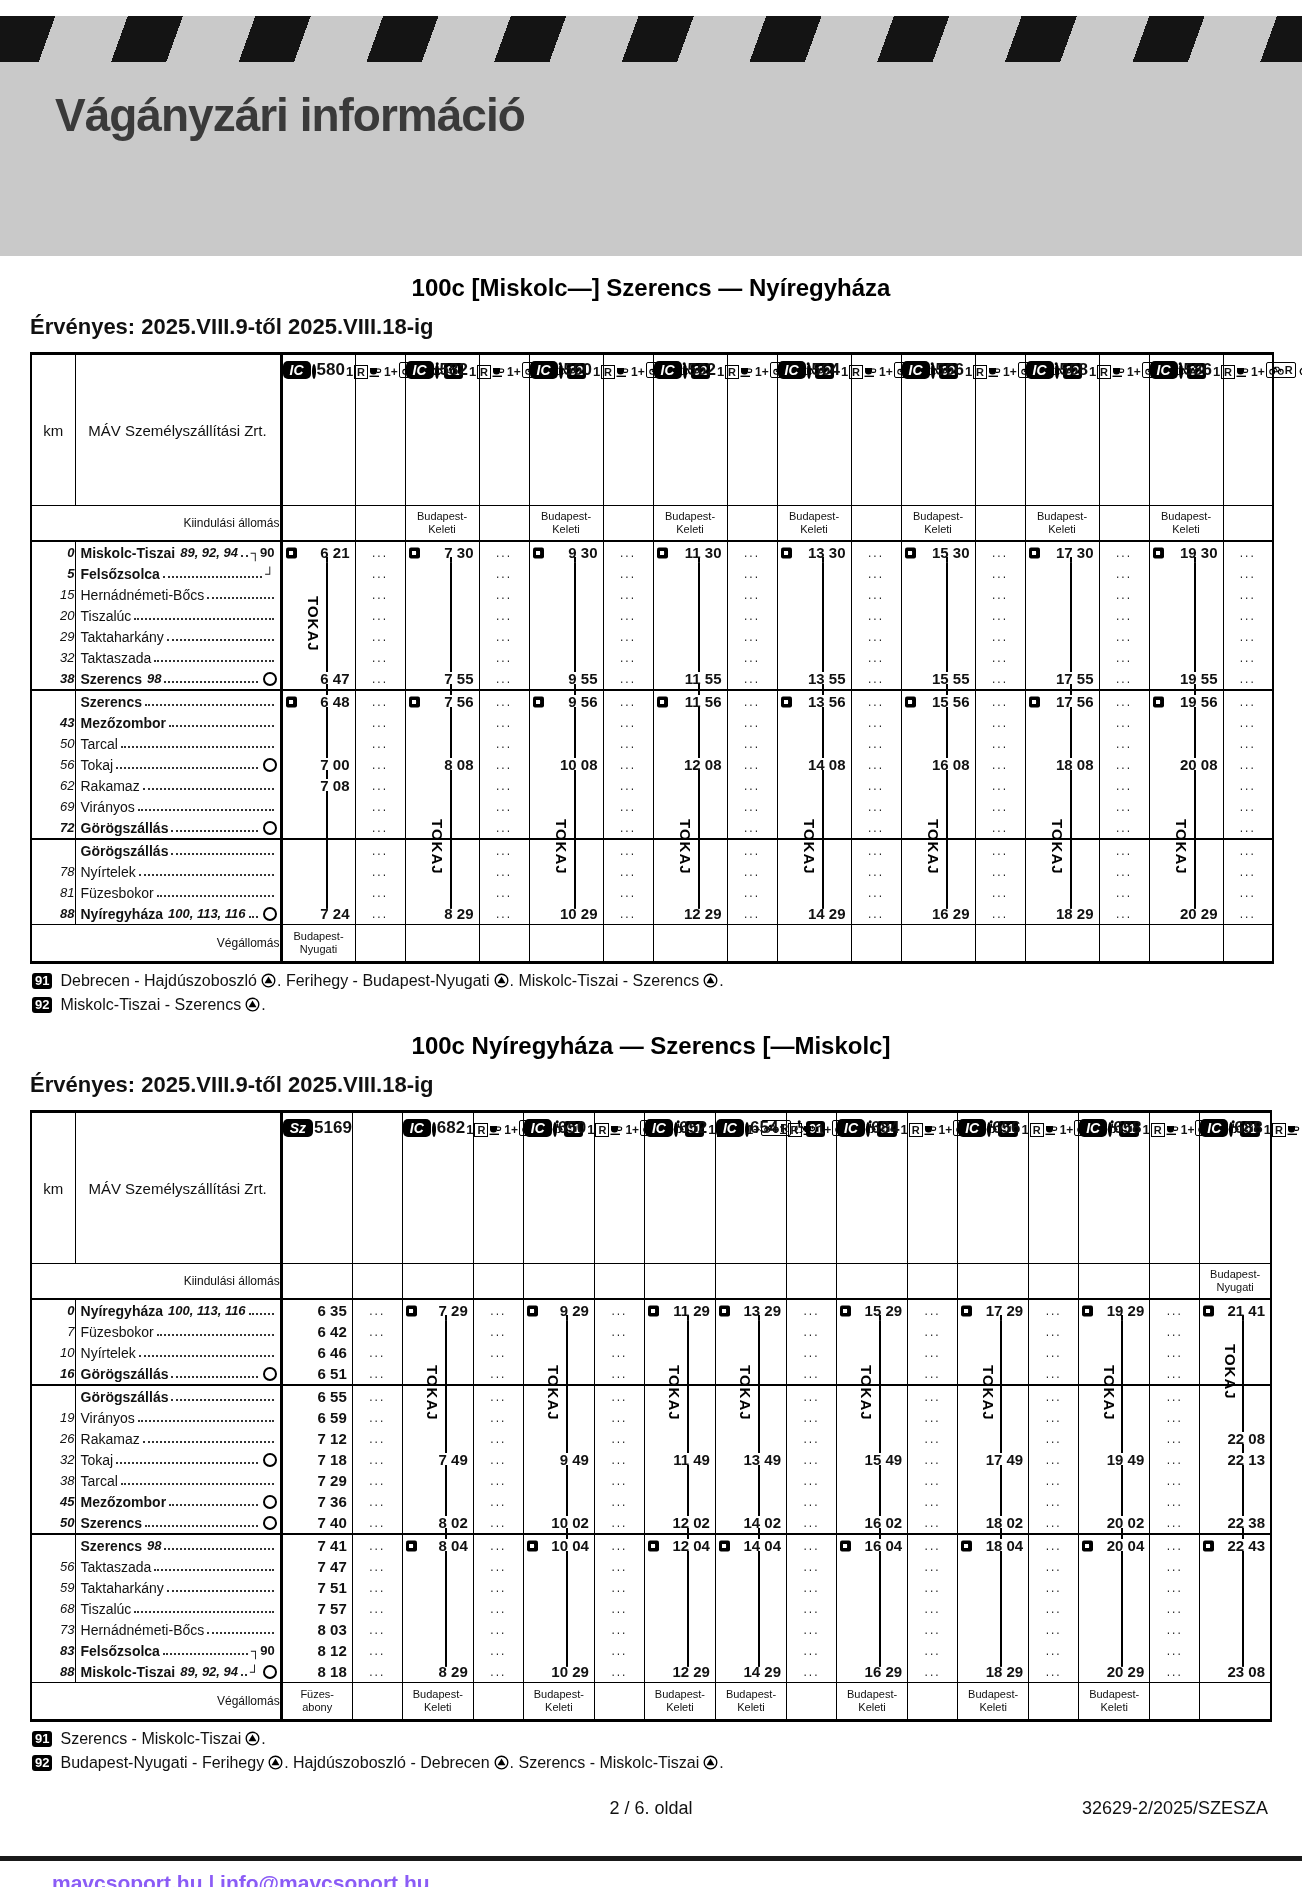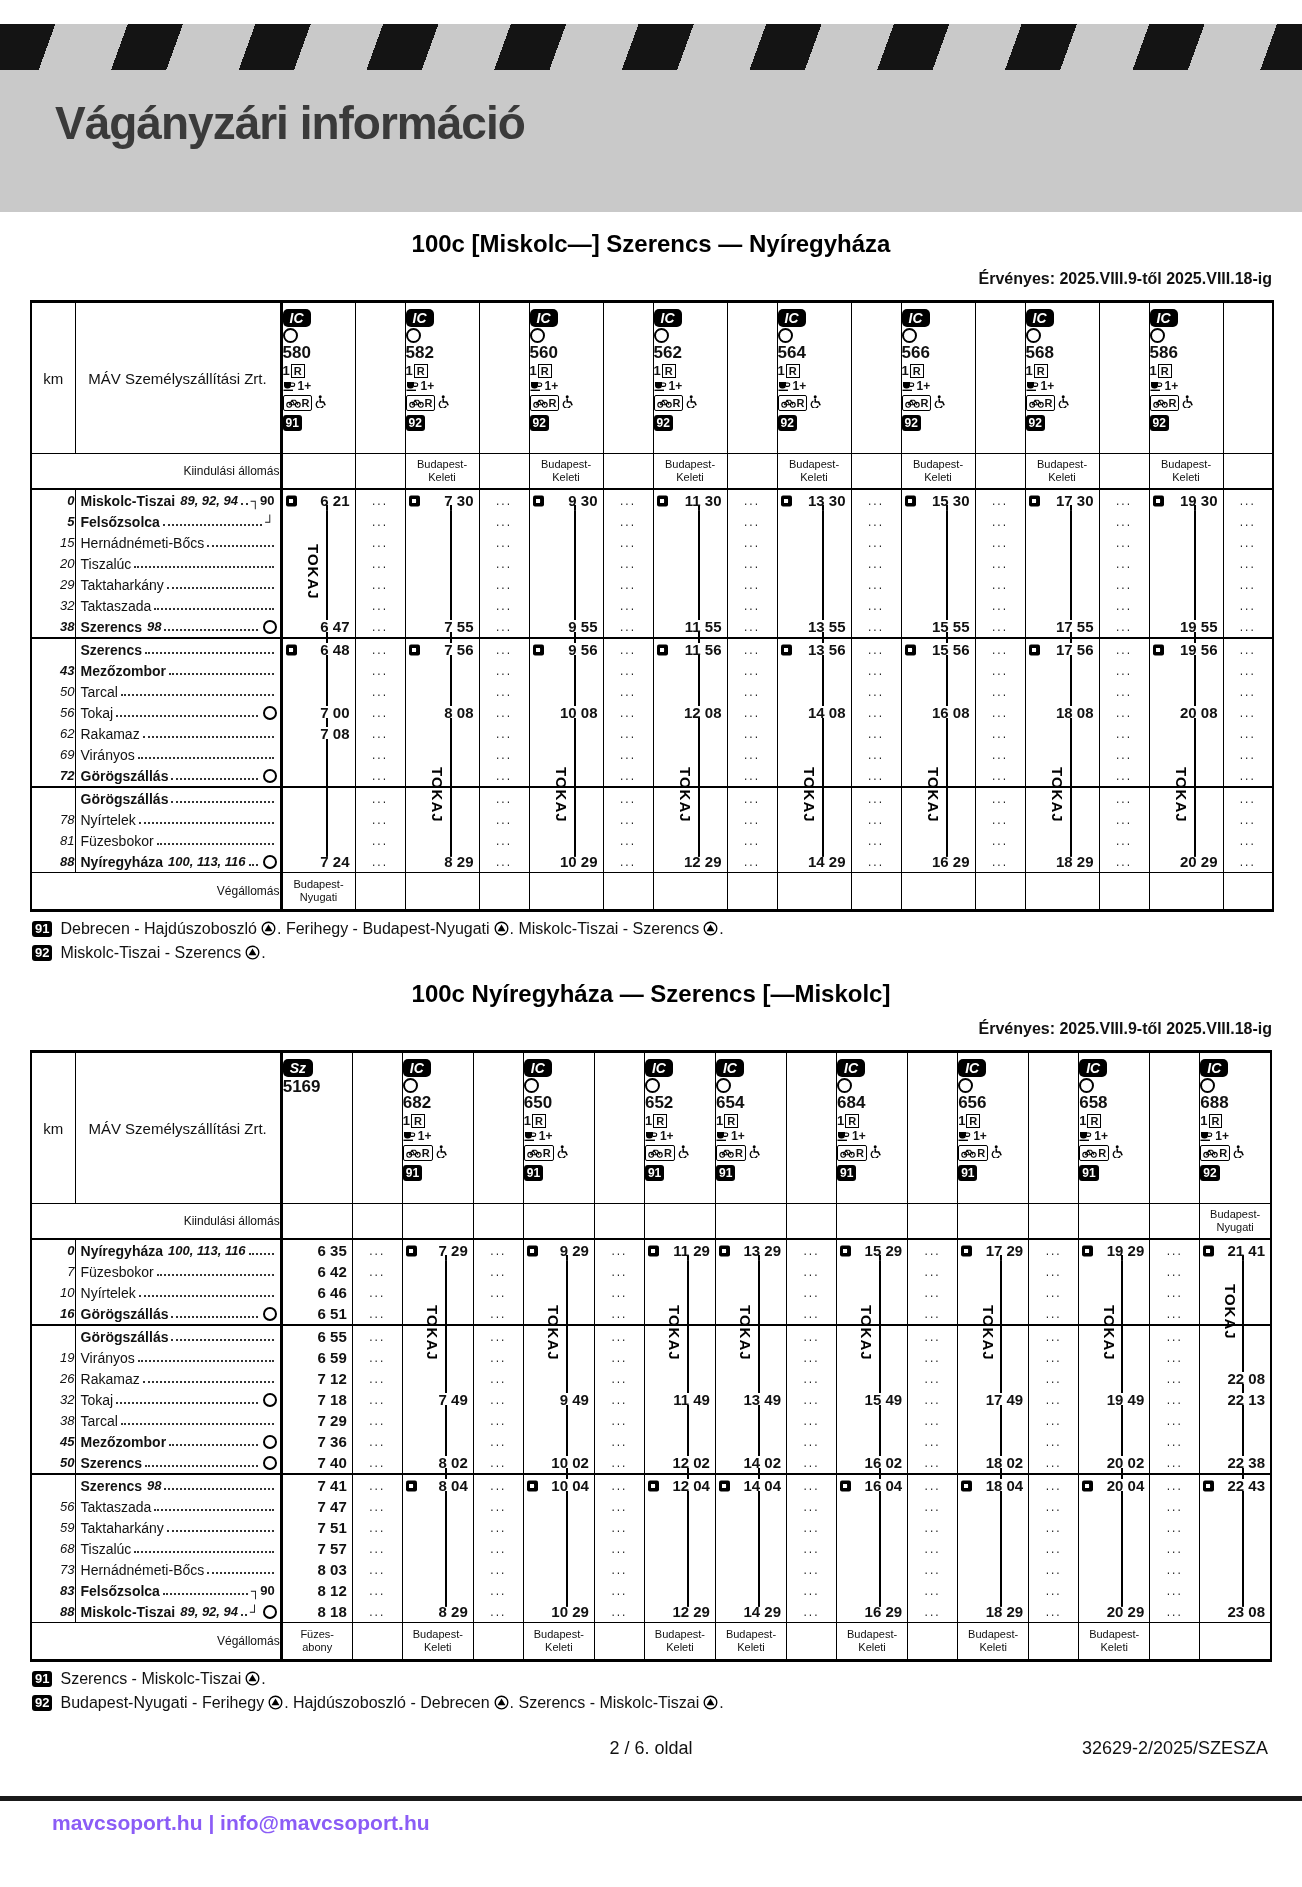--- a/index.html
+++ b/index.html
@@ -1,26 +1,26 @@
 <!DOCTYPE html>
 <html><head>
 <meta charset="utf-8">
 <style>
   html,body{margin:0;padding:0;background:#fff;}
   body{width:1302px;height:1887px;font-family:"Liberation Sans",sans-serif;color:#111;position:relative;overflow:hidden;}
 
   
-  .banner{margin-top:24px;height:188px;background:#c9c9c9;position:relative;}
+  .banner{margin-top:16px;height:240px;background:#c9c9c9;position:relative;}
   .stripes{position:absolute;top:0;left:0;right:0;height:46px;
     background:repeating-linear-gradient(110deg,#141414 0 52px,transparent 52px 120px);}
   .banner-title{position:absolute;left:55px;top:72px;font-size:46px;font-weight:bold;color:#3a3a3a;letter-spacing:-1px;}
 
   
   .tbl-title{ text-align:center;font-weight:bold;font-size:24px;margin:18px 0 2px 0;color:#000;}
-  .tbl-valid{ text-align:right;font-weight:bold;font-size:16px;margin:12px 0 12px 0;}
+  .tbl-valid{ text-align:left;font-weight:bold;font-size:22px;margin:12px 0 12px 0;}
 
   .content{padding:0 30px;}
 
   
   table.tt{border-collapse:collapse;table-layout:fixed;width:1242px;
     border:2px solid #000;border-top:3px solid #000;border-bottom:3px solid #000;font-family:"Liberation Sans",sans-serif;}
   table.tt th,table.tt td{padding:0;vertical-align:middle;}
   .cell-b{border-left:1px solid #000;}
   .cell-first{border-left:3px solid #000;}
   thead tr.hrow th{border-bottom:1px solid #000;height:150px;vertical-align:top;}
@@ -56,21 +56,21 @@
   td.ln-f{background-image:linear-gradient(#000,#000);background-repeat:no-repeat;background-size:2px 100%;background-position:62% 0;}
   td.ln-b{background-image:linear-gradient(#000,#000);background-repeat:no-repeat;background-size:2px 28%;background-position:62% 100%;}
   td.ln-t{background-image:linear-gradient(#000,#000);background-repeat:no-repeat;background-size:2px 28%;background-position:62% 0;}
   td.ln-x{background-image:linear-gradient(#000,#000),linear-gradient(#000,#000);background-repeat:no-repeat,no-repeat;
           background-size:2px 20%,2px 26%;background-position:62% 0,62% 100%;}
   td.tok{position:relative;}
   .tokaj{position:absolute;left:calc(62% - 23px);width:19px;display:flex;align-items:center;justify-content:center;
          writing-mode:vertical-rl;font-weight:bold;font-size:15px;letter-spacing:1px;z-index:2;color:#000;}
 
   
-  .hstack{display:flex;flex-direction:column;align-items:flex-start;gap:1px;padding-top:6px;font-weight:bold;}
+  .hstack{display:flex;align-items:flex-end;gap:1px;padding-top:6px;font-weight:bold;}
   .chip{background:#000;color:#fff;font-style:italic;font-weight:bold;font-size:14px;line-height:18px;padding:0 7px;border-radius:5px;}
   .ringo{width:11px;height:11px;border:2px solid #000;border-radius:50%;}
   .tnum{font-size:17px;font-weight:bold;line-height:18px;}
   .clsres{font-size:13px;display:flex;align-items:center;gap:1px;}
   .rbox{border:1px solid #000;font-size:11px;font-weight:bold;padding:0 2px;line-height:12px;}
   .bistro{font-size:12px;display:flex;align-items:center;gap:2px;}
   .svcrow{display:flex;align-items:center;gap:3px;}
   .bikebox{border:1px solid #000;border-radius:2px;display:flex;align-items:center;padding:1px 2px;gap:1px;font-size:11px;font-weight:bold;}
   .badge{background:#000;color:#fff;font-size:12px;font-weight:bold;line-height:14px;padding:1px 3px;border-radius:3px;margin-top:2px;}
 

